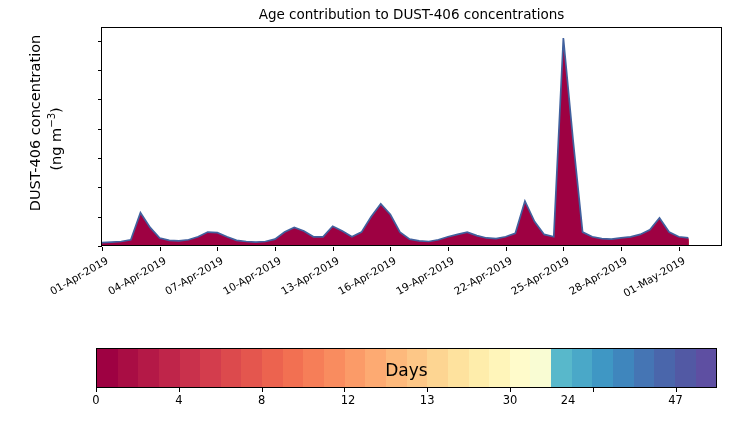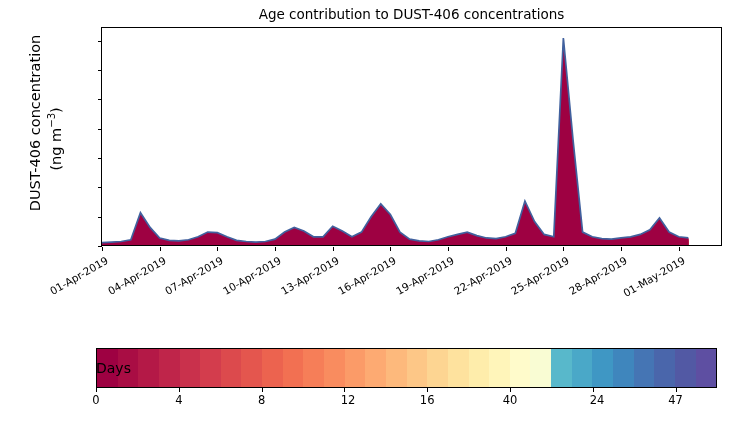--- a/index.html
+++ b/index.html
@@ -30,22 +30,22 @@
 
   
   .xtick{position:absolute;width:1.1px;height:4px;background:#000;top:219px;}
   .xtick-label{position:absolute;font-size:10.5px;color:#000;white-space:nowrap;
       transform:rotate(-30deg);transform-origin:right top;}
 
   
   #colorbar{position:absolute;left:96px;top:348px;width:621px;height:40px;
       border:1.1px solid #000;box-sizing:border-box;display:flex;}
   #colorbar .cseg{flex:1 1 auto;height:100%;}
-  #cb-label{position:absolute;left:96px;top:360px;width:621px;text-align:left;
-      font-size:14px;color:#000;pointer-events:none;}
+  #cb-label{position:absolute;left:96px;top:360px;width:621px;text-align:center;
+      font-size:17px;color:#000;pointer-events:none;}
   .cbtick{position:absolute;width:1.1px;height:4px;background:#000;top:388px;}
   .cbtick-label{position:absolute;top:393px;font-size:11.5px;color:#000;
       text-align:center;width:40px;}
 </style>
 </head>
 <body>
 
 <div id="figure">
 
   <div id="chart-title">Age contribution to DUST-406 concentrations</div>
@@ -165,22 +165,22 @@
   <div id="cb-tick-host">
       <div class="cbtick" style="left: 96px;"></div>
       <div class="cbtick-label" style="left: 76px;">0</div>
       <div class="cbtick" style="left: 178.8px;"></div>
       <div class="cbtick-label" style="left: 158.8px;">4</div>
       <div class="cbtick" style="left: 261.6px;"></div>
       <div class="cbtick-label" style="left: 241.6px;">8</div>
       <div class="cbtick" style="left: 344.4px;"></div>
       <div class="cbtick-label" style="left: 328px;">12</div>
       <div class="cbtick" style="left: 427.2px;"></div>
-      <div class="cbtick-label" style="left: 407.2px;">16</div>
+      <div class="cbtick-label" style="left: 407.2px;">13</div>
       <div class="cbtick" style="left: 510px;"></div>
-      <div class="cbtick-label" style="left: 490px;">40</div>
+      <div class="cbtick-label" style="left: 490px;">30</div>
       <div class="cbtick" style="left: 592.8px;"></div>
-      <div class="cbtick-label" style="left: 577px;">24</div>
+      <div class="cbtick-label" style="left: 548px;">24</div>
       <div class="cbtick" style="left: 675.6px;"></div>
       <div class="cbtick-label" style="left: 655.6px;">47</div>
     </div>
 
 </div>
 
 </body></html>

